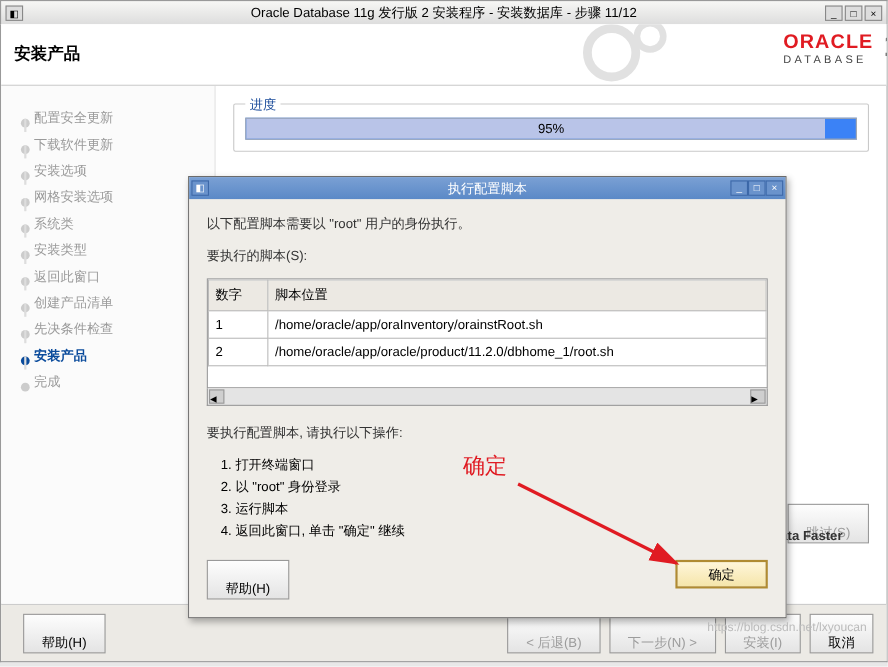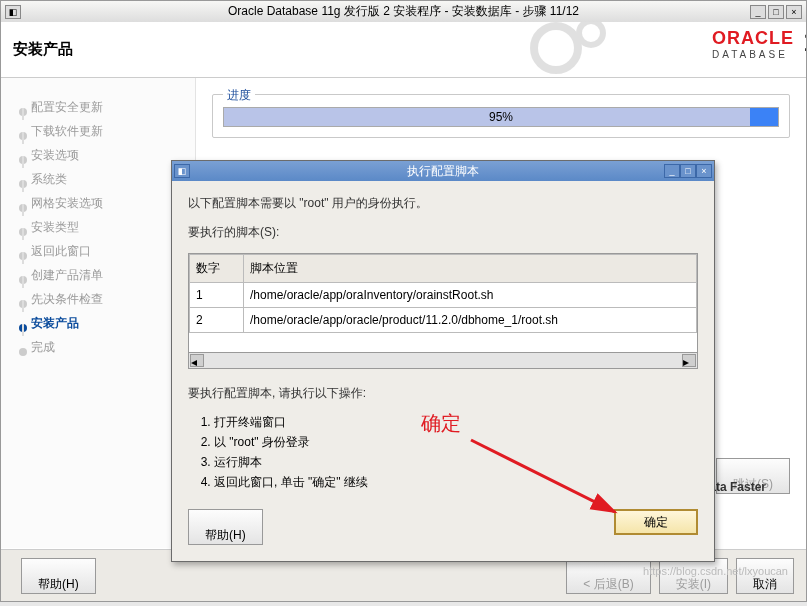--- a/index.html
+++ b/index.html
@@ -106,24 +106,24 @@
       <div class="step vline">
           <span>配置安全更新</span>
         </div>
       <div class="step vline">
           <span>下载软件更新</span>
         </div>
       <div class="step vline">
           <span>安装选项</span>
         </div>
       <div class="step vline">
+          <span>网格安装选项</span>
+        </div>
+      <div class="step vline">
           <span>系统类</span>
-        </div>
-      <div class="step vline">
-          <span>网格安装选项</span>
         </div>
       <div class="step vline">
           <span>安装类型</span>
         </div>
       <div class="step vline">
           <span>返回此窗口</span>
         </div>
       <div class="step vline">
           <span>创建产品清单</span>
         </div>
@@ -165,20 +165,21 @@
         <span style="float:right">Data</span>
         <span style="float:right">ore Data</span>
       </div>
     </div>
   </div>
 
   <div class="footer">
     <button class="btn">帮助(H)</button>
     <div class="spacer"></div>
     <button class="btn disabled">&lt; 后退(B)</button>
+    <button class="btn disabled">下一步(N) &gt;</button>
     <button class="btn disabled">安装(I)</button>
     <button class="btn">取消</button>
   </div>
 
   <div class="modal">
     <div class="modal-titlebar">
       <div class="left-ctrls">
           <div class="tb-btn">◧</div>
         </div>
       <span>执行配置脚本</span>

